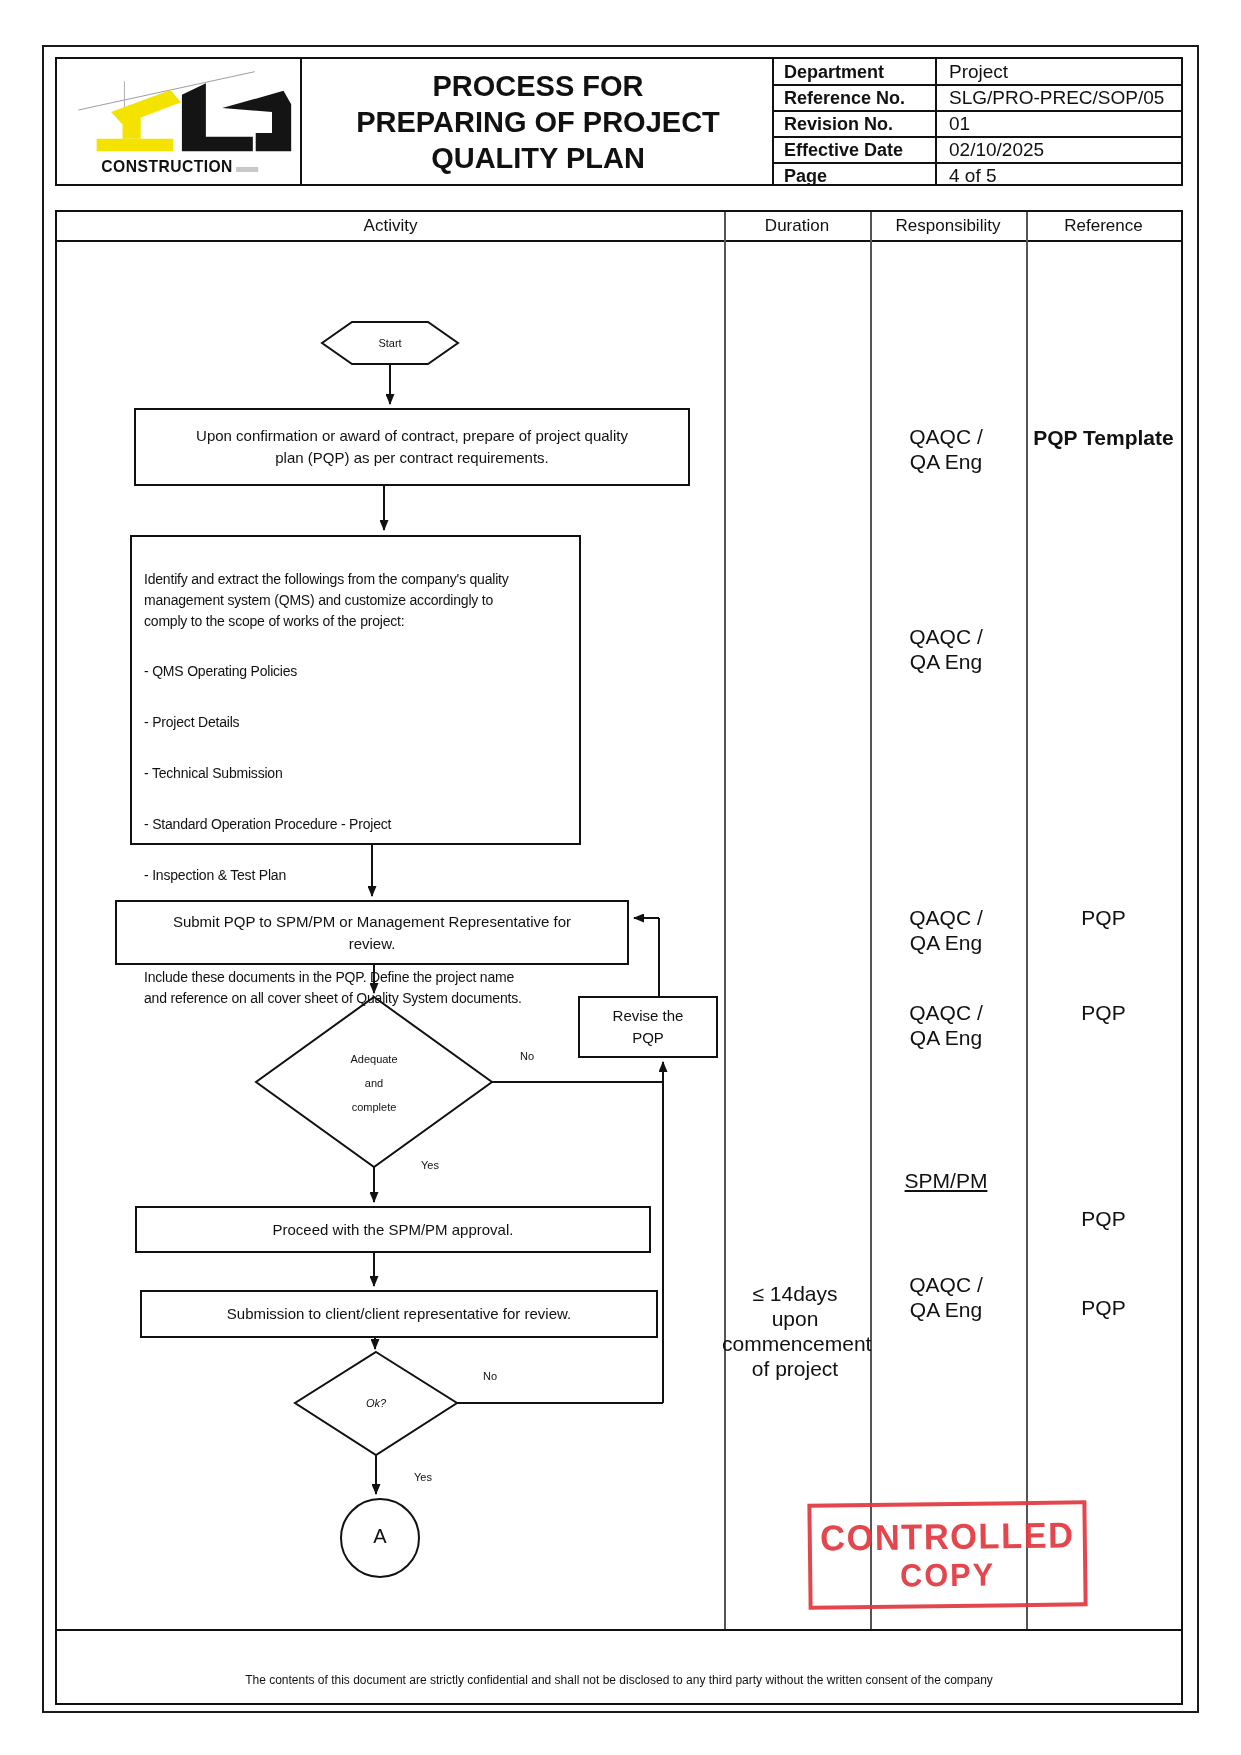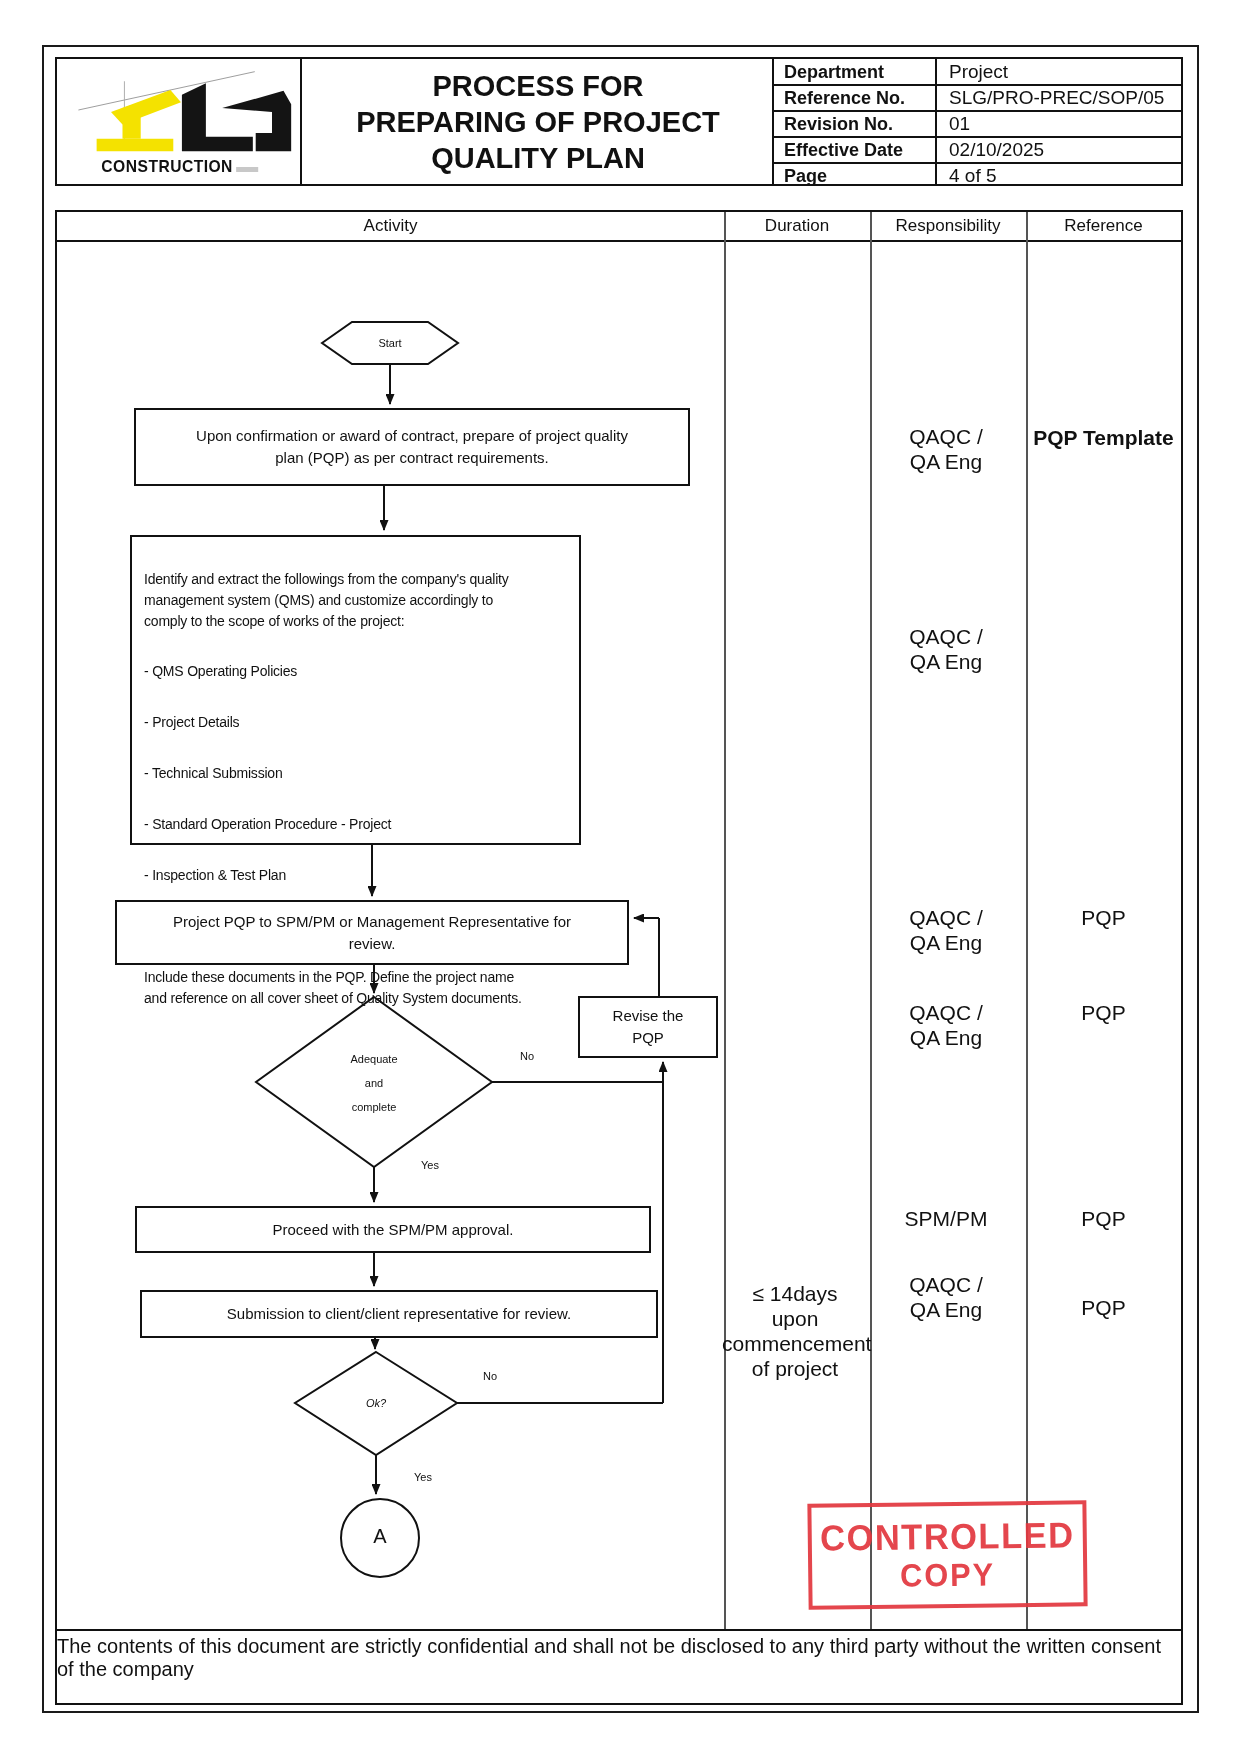--- a/index.html
+++ b/index.html
@@ -14,21 +14,21 @@
   .construction{left:8px;top:98px;width:230px;text-align:center;font-weight:800;font-size:17px;letter-spacing:.5px;transform:scaleX(.92);white-space:nowrap;}
   .construction::after{content:"";display:inline-block;width:24px;height:5px;margin-left:4px;background:#9a9a9a;opacity:.55;}
   .doc-title{left:245px;top:0;width:472px;height:125px;display:flex;align-items:center;justify-content:center;text-align:center;font-weight:bold;font-size:29px;line-height:36px;white-space:pre-line;}
   .meta-label{position:absolute;left:727px;width:150px;height:40px;line-height:26px;font-weight:bold;font-size:18px;}
   .meta-value{position:absolute;left:892px;width:280px;height:26px;line-height:26px;font-size:19px;}
   
   .main{left:55px;top:210px;width:1128px;height:1495px;border:2px solid #111;}
   .col-div{position:absolute;width:1.5px;background:#555;top:0;height:1417px;}
   .col-head{position:absolute;top:0;height:28px;line-height:28px;text-align:center;font-size:17px;}
   .flow-bottom{top:1417px;left:0;width:100%;height:2px;background:#111;}
-  .foot{left:0;top:1417px;width:100%;height:74px;display:flex;align-items:flex-end;justify-content:center;padding-bottom:22px;font-size:20px;}
+  .foot{left:0;top:1417px;width:100%;height:74px;display:flex;align-items:flex-end;justify-content:center;padding-bottom:16px;font-size:12px;}
   
   .fbox{position:absolute;box-sizing:border-box;background:#fff;border:2px solid #111;display:flex;align-items:center;justify-content:center;text-align:center;font-size:15px;line-height:22px;white-space:pre-line;z-index:2;}
   .fbox2{display:block;text-align:left;padding:11px 12px;font-size:14px;letter-spacing:-.2px;line-height:21px;}
   .b2-intro,.b2-outro{white-space:pre-line;margin:0 0 8px 0;}
   .b2-item{margin:0 0 9px 0;}
   .flabel{position:absolute;text-align:center;font-size:11px;line-height:24px;white-space:pre-line;z-index:2;}
   .cellt{position:absolute;text-align:center;font-size:21px;line-height:25px;white-space:pre-line;z-index:2;}
   svg.overlay{position:absolute;left:0;top:0;z-index:1;}
   
   .stamp{left:808px;top:1502px;width:279px;height:106px;border:4px solid #e23940;transform:rotate(-.7deg);display:flex;flex-direction:column;align-items:center;justify-content:center;z-index:3;color:#e23940;opacity:.93;}
@@ -130,21 +130,21 @@
   <p class="b2-item">- QMS Operating Policies</p>
   <p class="b2-item">- Project Details</p>
   <p class="b2-item">- Technical Submission</p>
   <p class="b2-item">- Standard Operation Procedure - Project</p>
   <p class="b2-item">- Inspection &amp; Test Plan</p>
   <p class="b2-item">- Forms and checklists</p>
   <p class="b2-outro">Include these documents in the PQP. Define the project name
 and reference on all cover sheet of Quality System documents.</p>
 </div>
 
-<div class="fbox" style="left:115px;top:900px;width:514px;height:65px;">Project PQP to SPM/PM or Management Representative for
+<div class="fbox" style="left:115px;top:900px;width:514px;height:65px;">Submit PQP to SPM/PM or Management Representative for
 review.</div>
 
 <div class="flabel" style="left:294px;top:1047px;width:160px;">Adequate
 and
 complete</div>
 <div class="flabel" style="left:497px;top:1044px;width:60px;">No</div>
 <div class="flabel" style="left:400px;top:1153px;width:60px;">Yes</div>
 
 <div class="fbox" style="left:578px;top:996px;width:140px;height:62px;">Revise the
 PQP</div>
@@ -165,21 +165,21 @@
 QA Eng</div>
 
 <div class="cellt" style="left:868px;top:905px;width:156px;">QAQC /
 QA Eng</div>
 <div class="cellt" style="left:1024px;top:905px;width:159px;">PQP</div>
 
 <div class="cellt" style="left:868px;top:1000px;width:156px;">QAQC /
 QA Eng</div>
 <div class="cellt" style="left:1024px;top:1000px;width:159px;">PQP</div>
 
-<div class="cellt" style="left:868px;top:1206px;width:156px;">SPM/PM</div>
+<div class="cellt" style="left:868px;top:1168px;width:156px;text-decoration:underline;">SPM/PM</div>
 <div class="cellt" style="left:1024px;top:1206px;width:159px;">PQP</div>
 
 <div class="cellt" style="left:722px;top:1281px;width:146px;">≤ 14days
 upon
 commencement
 of project</div>
 <div class="cellt" style="left:868px;top:1272px;width:156px;">QAQC /
 QA Eng</div>
 <div class="cellt" style="left:1024px;top:1295px;width:159px;">PQP</div>
 

